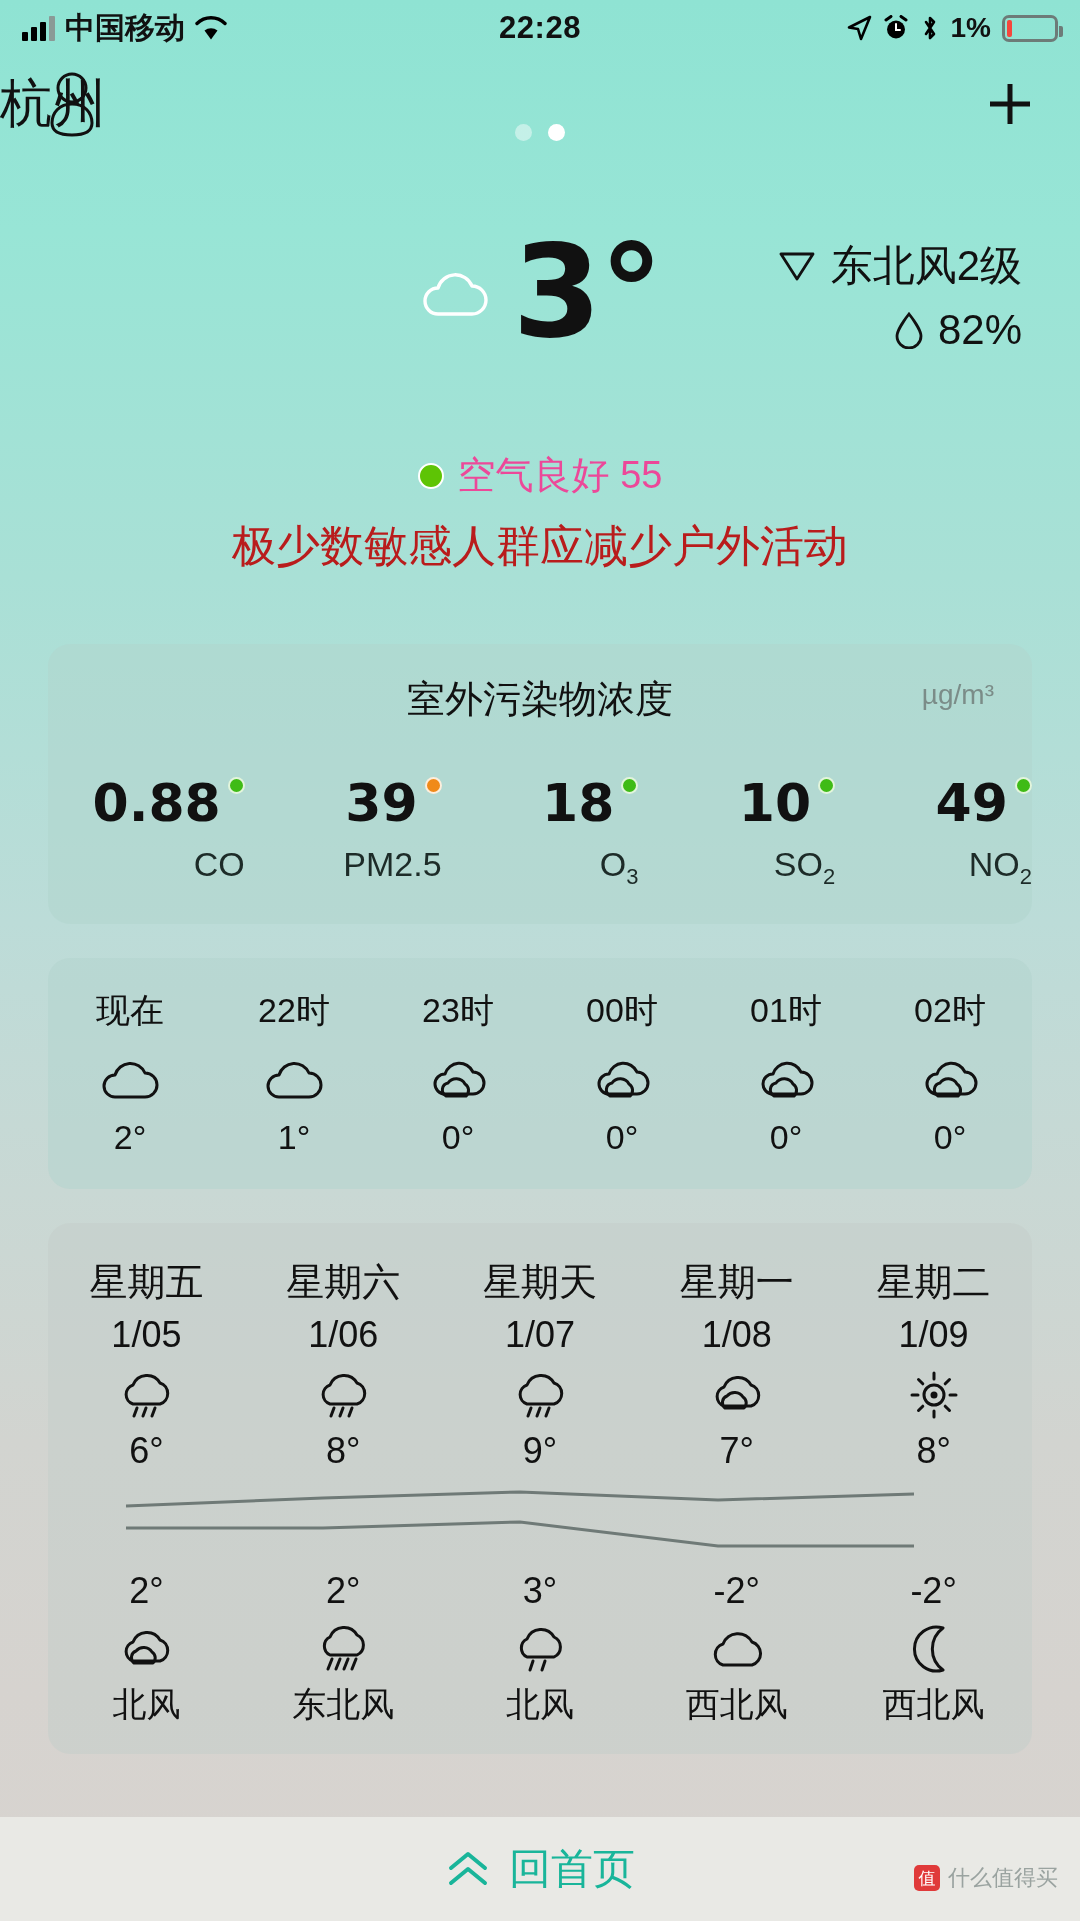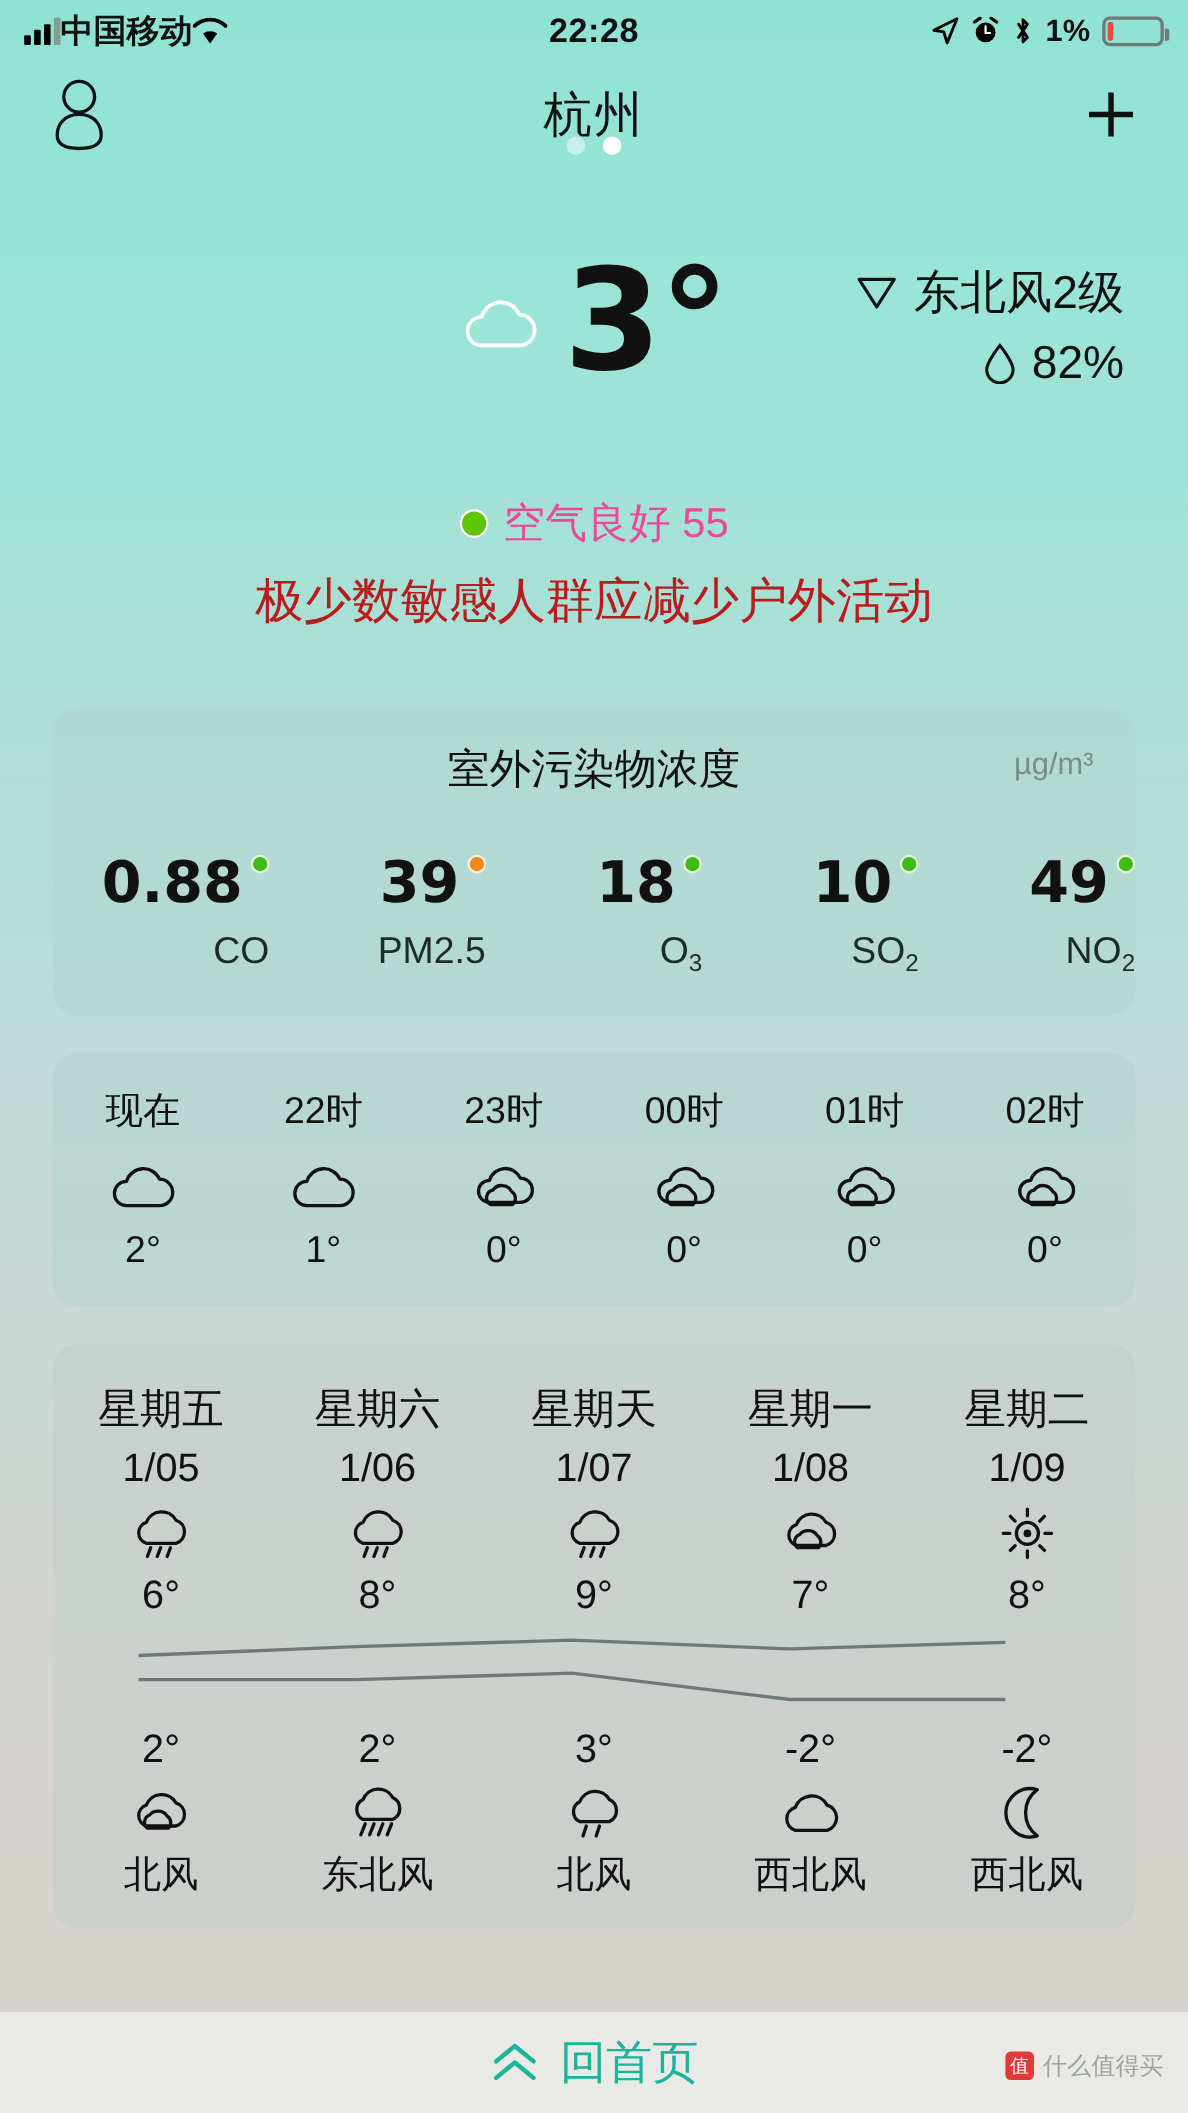--- a/index.html
+++ b/index.html
@@ -5,35 +5,35 @@
   * { margin:0; padding:0; box-sizing:border-box; }
   html,body { width:1080px; height:1921px; }
   body {
     font-family:"Liberation Sans","DejaVu Sans",sans-serif;
     background:linear-gradient(180deg,#8fe3d3 0%,#98e5d6 12%,#a9e0d6 30%,#bcdcd8 48%,#c9d8d4 62%,#d2d4d0 75%,#d6d3cf 88%,#d8d4d0 100%);
     color:#111; overflow:hidden; position:relative;
   }
 
   
   .statusbar { height:56px; display:flex; align-items:center; padding:0 22px; font-size:30px; font-weight:700; }
-  .sb-left { display:flex; align-items:center; flex:1; }
+  .sb-left { display:flex; align-items:center; gap:10px; flex:1; }
   .sb-center { flex:0 0 auto; font-size:31px; letter-spacing:0.5px; font-weight:700; }
   .sb-right { display:flex; align-items:center; gap:11px; flex:1; justify-content:flex-end; font-size:28px; font-weight:700;}
   .bars { display:flex; align-items:flex-end; gap:3px; height:26px; }
   .bars i { width:6px; background:#000; border-radius:1px; display:block; }
   .bars i:nth-child(1){height:9px;} .bars i:nth-child(2){height:14px;}
   .bars i:nth-child(3){height:19px;} .bars i:nth-child(4){height:25px;background:#8a9a96;}
   .carrier { font-size:30px; font-weight:700; }
   .battshell { width:56px;height:27px;border:3px solid #6d7b78;border-radius:7px;position:relative;display:inline-block; }
   .battshell:after{content:"";position:absolute;right:-8px;top:8px;width:4px;height:11px;background:#6d7b78;border-radius:0 2px 2px 0;}
   .battfill { position:absolute;left:2px;top:2px;bottom:2px;width:5px;background:#f6463c;border-radius:2px; }
 
   
   .navbar { height:96px; display:flex; align-items:center; padding:0 44px; position:relative; }
-  .nav-title { position:absolute;left:0;right:0;text-align:center;font-size:44px;font-weight:500;letter-spacing:2px; }
+  .nav-title { position:absolute;left:0;right:0;text-align:left;font-size:52px;font-weight:500;letter-spacing:2px; }
   .plus { margin-left:auto; font-size:58px; font-weight:300; line-height:1; }
   .dots { position:absolute; left:0; right:0; top:124px; display:flex; justify-content:center; gap:16px; }
   .dots span { width:17px;height:17px;border-radius:50%;background:rgba(255,255,255,0.45); display:block;}
   .dots span.on { background:#ffffff; }
 
   
   .hero { margin-top:76px; text-align:center; position:relative; height:230px;}
   .hero-row { display:flex; align-items:center; justify-content:center; gap:20px; }
   .big-temp { font-size:128px; font-weight:900; line-height:1; letter-spacing:-2px; font-family:"DejaVu Sans",sans-serif; }
   .hero-side { position:absolute; right:58px; top:10px; text-align:right; }
@@ -69,21 +69,21 @@
   .d-week { font-size:38px; }
   .d-date { font-size:36px; margin-top:6px; }
   .d-ic { margin:12px 0 8px; height:54px; display:flex;align-items:center;justify-content:center;}
   .d-hi { font-size:36px; }
   .trend { height:92px; position:relative; margin:4px 0 2px; }
   .d-lo { font-size:36px; }
   .d-ic2 { margin:10px 0 6px; height:54px; display:flex;align-items:center;justify-content:center;}
   .d-wind { font-size:34px; }
 
   
-  .footer { position:absolute; left:0; right:0; bottom:0; height:92px;
+  .footer { position:absolute; left:0; right:0; bottom:0; height:104px;
             display:flex;align-items:center;justify-content:center;gap:18px;
             background:#e9e9e5; color:#19b59a; font-size:42px; }
   .wm { position:absolute; right:22px; bottom:28px; display:flex;align-items:center;gap:8px;font-size:22px;color:#9aa3a0;}
   .wm .sq{width:26px;height:26px;border-radius:5px;background:#e03a3a;color:#fff;display:flex;align-items:center;justify-content:center;font-size:17px;}
   svg { display:block; }
 </style>
 </head>
 <body>
 
 <div class="statusbar">

